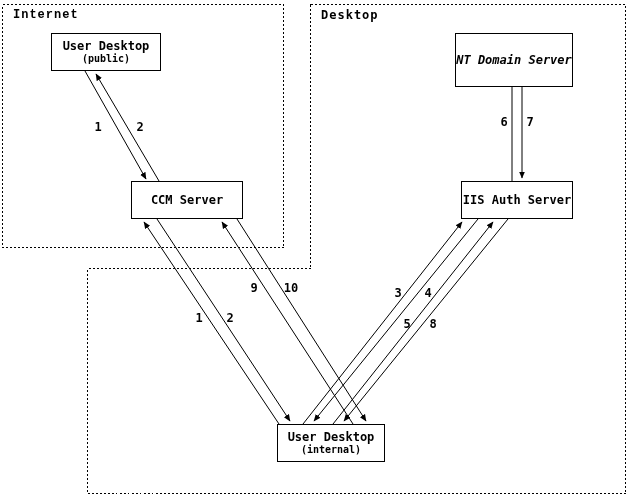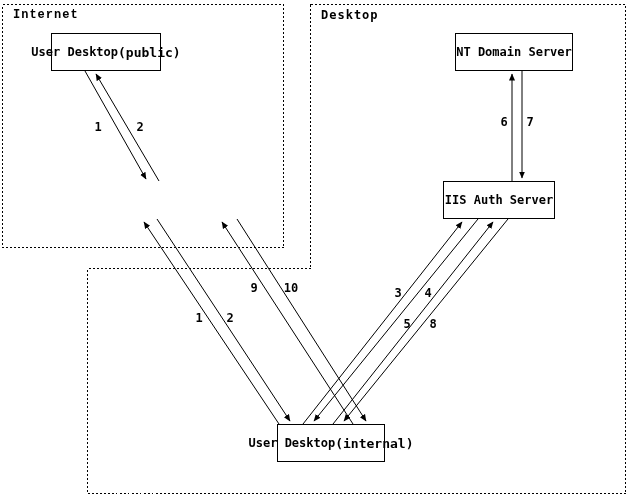--- a/index.html
+++ b/index.html
@@ -17,27 +17,27 @@
     font:bold 12px "DejaVu Sans Mono","Liberation Mono",monospace;
     letter-spacing:1px;
   }
   #internet-label{left:13px;top:8px;font-family:Liberation Mono, monospace;}
   #intranet-label{left:321px;top:8px;}
   .node{
     position:absolute;
     box-sizing:border-box;
     border:1px solid #000;
     background:#fff;
-    display:flex;
+    display:flex;flex-direction:column;
     align-items:center;justify-content:center;
     font:bold 12px "DejaVu Sans Mono","Liberation Mono",monospace;
     line-height:13px;
     white-space:nowrap;
   }
-  .node .sub{font-size:13px;line-height:11px;}
+  .node .sub{font-size:10px;line-height:11px;}
   .edge-label{
     font:bold 12px "DejaVu Sans Mono","Liberation Mono",monospace;
   }
 </style>
 </head>
 <body>
 
 <div id="canvas">
 
   <svg id="edges" xmlns="http://www.w3.org/2000/svg">
@@ -77,26 +77,29 @@
   </svg>
 
   <div class="region-label" id="internet-label">Internet</div>
   <div class="region-label" id="intranet-label">Desktop</div>
 
   <div class="node" style="left: 51px; top: 33px; width: 110px; height: 38px;">
     <span>User Desktop</span>
     <span class="sub">(public)</span>
   </div>
 
-  <div class="node" style="left: 455px; top: 33px; width: 118px; height: 38px;">
+  <div class="node" style="left: 455px; top: 33px; width: 118px; height: 54px; font-style: italic;">
     <span>NT Domain Server</span>
   </div>
 
+  <div class="node" style="left: 131px; top: 181px; width: 112px; height: 38px;">
+    <span>CCM Server</span>
+  </div>
 
-  <div class="node" style="left: 443px; top: 181px; width: 112px; height: 38px;">
+  <div class="node" style="left: 461px; top: 181px; width: 112px; height: 38px;">
     <span>IIS Auth Server</span>
   </div>
 
   <div class="node" style="left: 277px; top: 424px; width: 108px; height: 38px;">
     <span>User Desktop</span>
     <span class="sub">(internal)</span>
   </div>
 
 </div>
 

